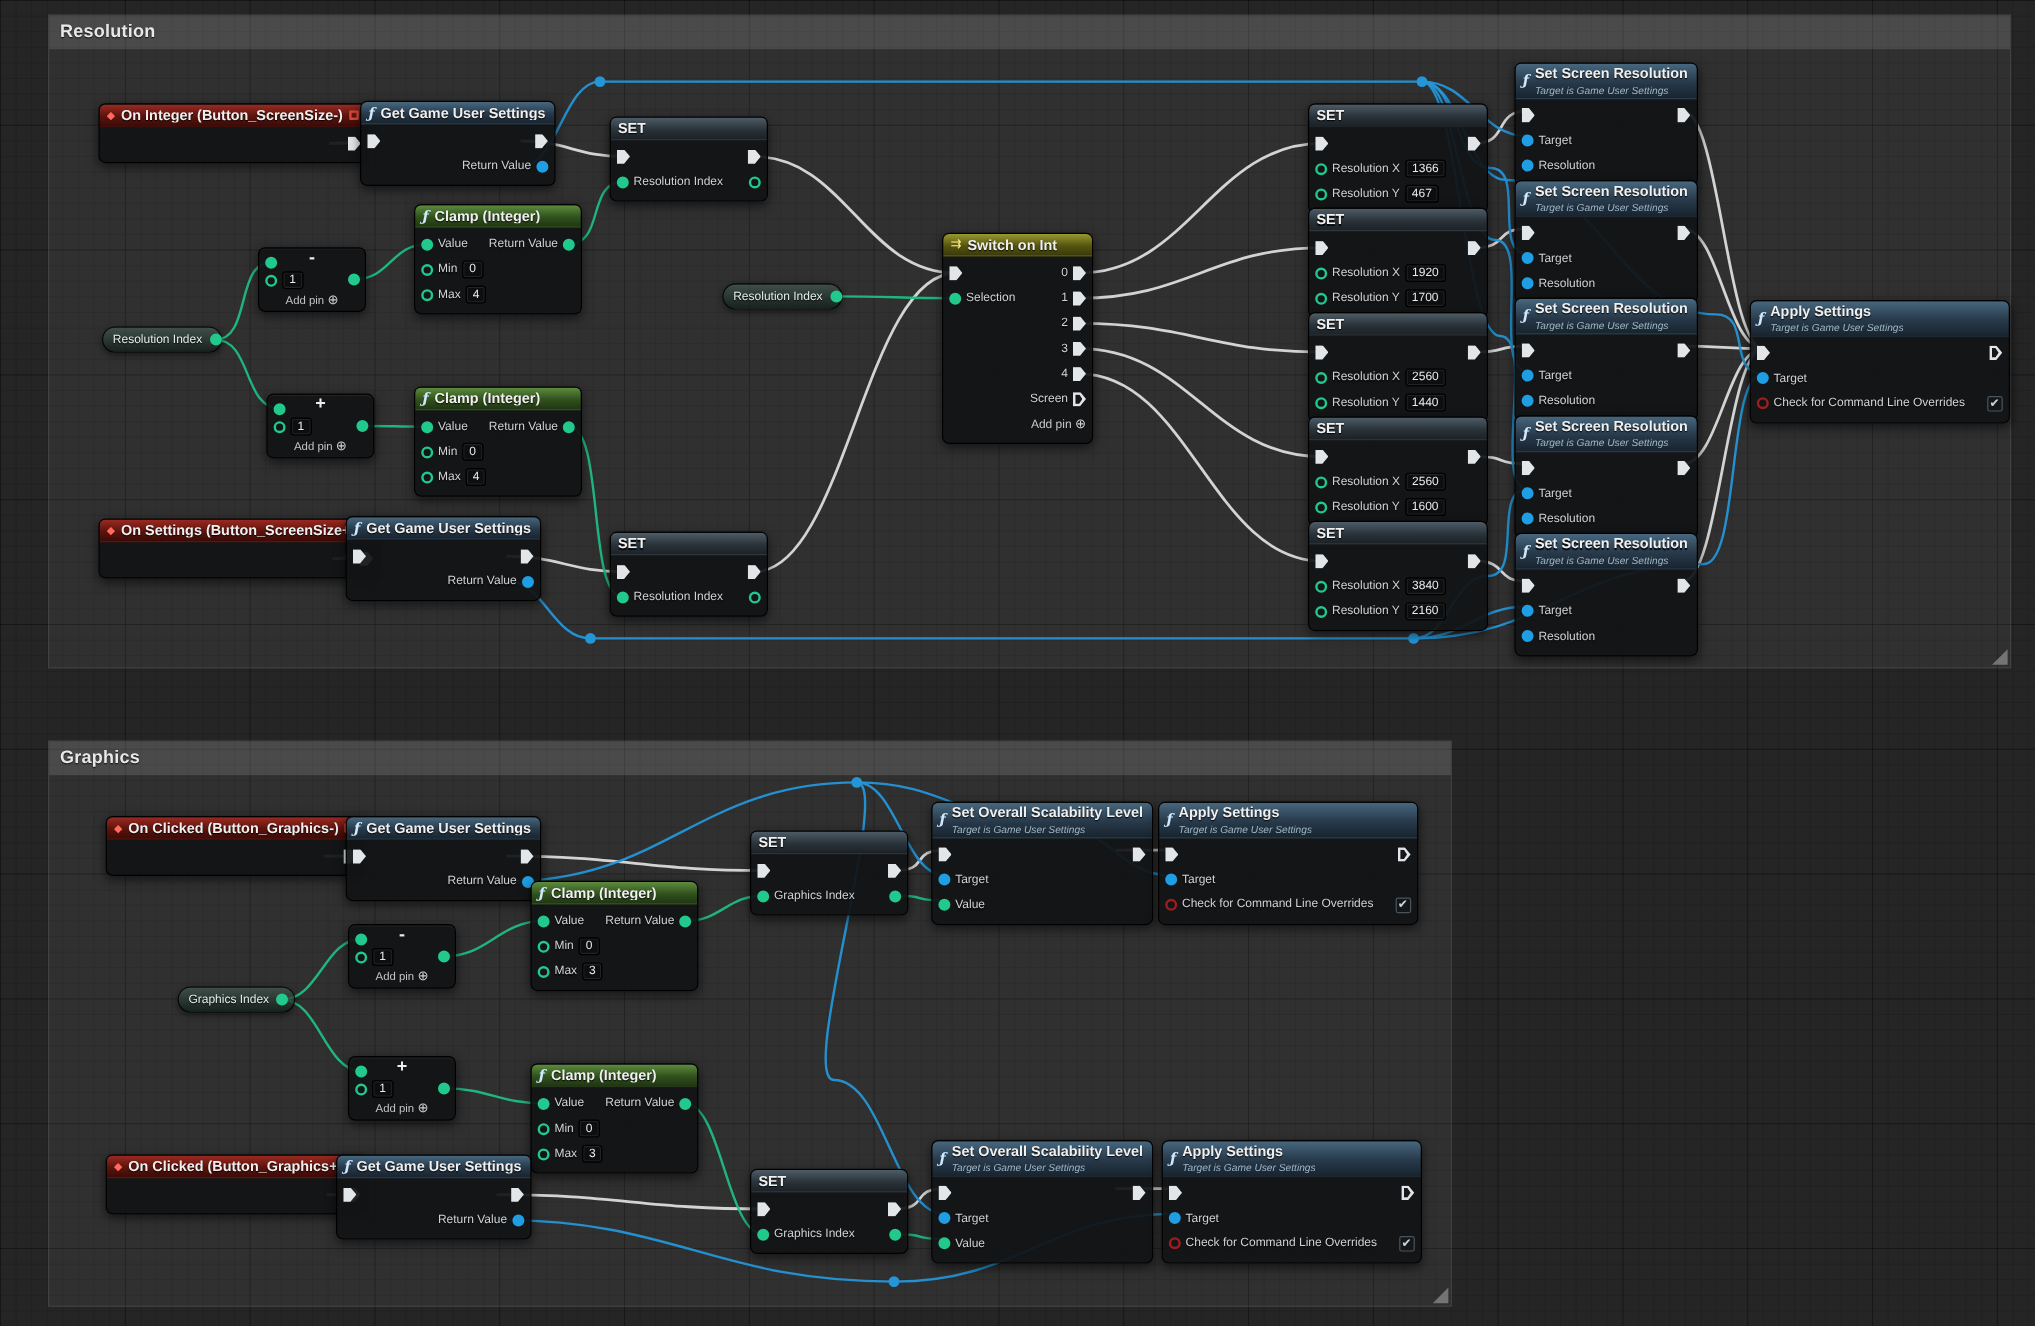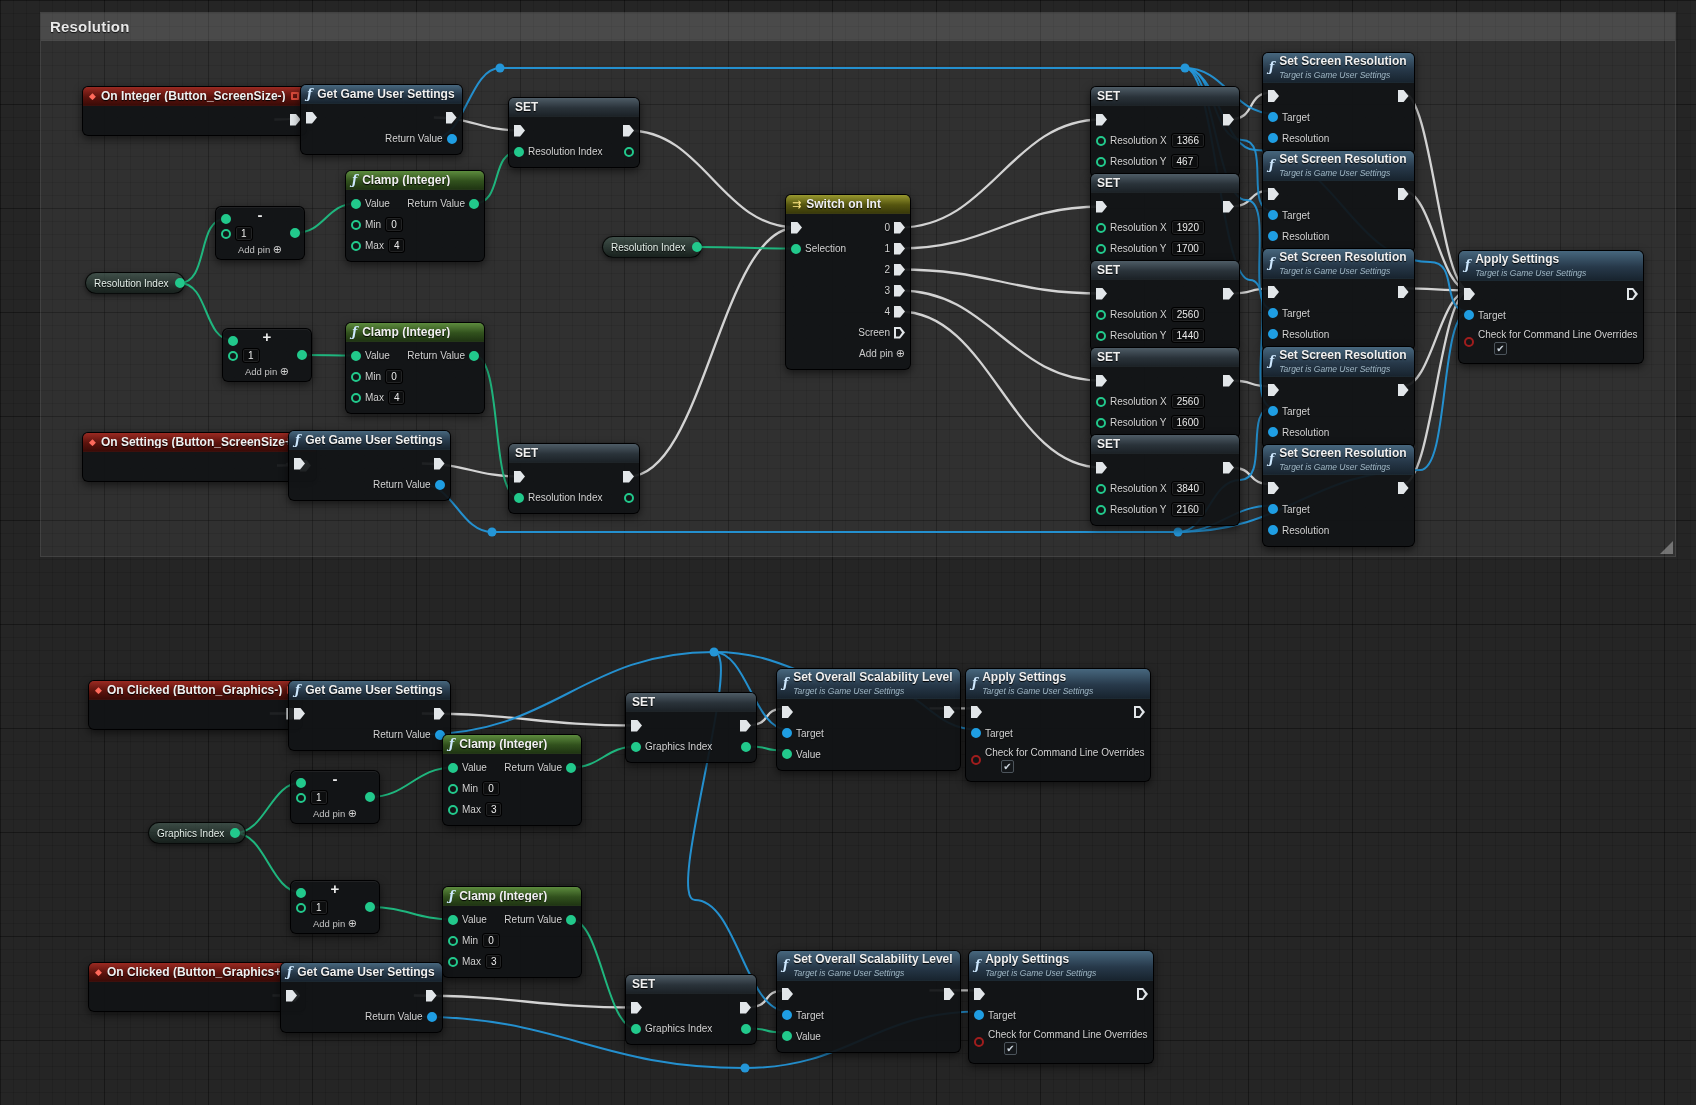--- a/index.html
+++ b/index.html
@@ -44,21 +44,21 @@
   .plbl{font-size:10px;color:#d2d2d2;white-space:nowrap;text-shadow:0 1px 1px rgba(0,0,0,.7)}
   .field{background:#0d0e0f;border:1px solid #000;box-shadow:inset 0 0 0 1px rgba(255,255,255,.09);border-radius:3px;
     color:#eaeaea;font-size:10px;line-height:13px;padding:0 5px;min-width:17px;text-align:center;white-space:nowrap}
   .pin{flex:none}
   .pin.exec{position:relative;width:11px;height:12px;background:#e2e6e9;
     clip-path:polygon(0 0,55% 0,100% 50%,55% 100%,0 100%)}
   .pin.exec.hollow::after{content:"";position:absolute;left:2px;top:2px;right:3px;bottom:2px;background:#15171a;
     clip-path:polygon(0 0,55% 0,100% 50%,55% 100%,0 100%)}
   .pin.c{width:10px;height:10px;border-radius:50%;border:2px solid var(--pc,#888);background:transparent}
   .pin.c.filled{background:var(--pc)}
-  .pcol{display:flex;flex-direction:column;align-items:flex-start;gap:2px;padding:3px 0}
+  .pcol{display:flex;flex-direction:row;align-items:flex-start;gap:2px;padding:3px 0}
   .checkbox{width:13px;height:13px;background:#14171a;border:1px solid #4c545b;border-radius:2px;color:#cdd6de;
     font-size:10px;line-height:12px;text-align:center;margin-left:16px}
   .addpin{font-size:10px;color:#c9c9c9;white-space:nowrap}
   .addpin-ic{font-size:11px;color:#cfcfcf}
   .varget{position:absolute;z-index:3;height:22px;display:flex;align-items:center;justify-content:space-between;gap:6px;
     background:linear-gradient(180deg,rgba(74,100,90,.6),rgba(22,32,28,.92));border:1px solid rgba(0,0,0,.85);
     border-radius:11px;padding:0 5px 0 8px;box-shadow:0 2px 5px rgba(0,0,0,.5)}
   .vlbl{font-size:10px;color:#e4efe9;white-space:nowrap;text-shadow:0 1px 1px #000}
   .mathnode{position:absolute;z-index:3;height:54px;background:rgba(17,19,21,.93);border:1px solid rgba(0,0,0,.95);
     border-radius:6px;box-shadow:inset 0 1px 0 rgba(255,255,255,.06),0 3px 9px rgba(0,0,0,.55)}
@@ -133,20 +133,24 @@
       <circle cx="1185" cy="68" r="4.5" fill="#2496d8"></circle>
       <circle cx="492" cy="532" r="4.5" fill="#2496d8"></circle>
       <circle cx="1178" cy="532" r="4.5" fill="#2496d8"></circle>
       <circle cx="714" cy="652" r="4.5" fill="#2496d8"></circle>
       <circle cx="745" cy="1068" r="4.5" fill="#2496d8"></circle>
     </svg>
 <div class="comment" style="left: 40px; top: 12px; width: 1636px; height: 545px;">
       <div class="comment-title">Resolution</div>
       <div class="grip"></div>
     </div>
+    <div class="comment" style="left: 40px; top: 617px; width: 1170px; height: 472px;">
+      <div class="comment-title">Graphics</div>
+      <div class="grip"></div>
+    </div>
     <div class="node" style="left: 82px; top: 86px; min-width: 180px;">
       <div class="hdr red">
         <span class="nicon ic-event">◆</span>
         <span class="tw">
           <span class="t">On Integer (Button_ScreenSize-)</span>
         </span>
         <span class="delegate"></span>
       </div>
       <div class="rows">
         <div class="row">

